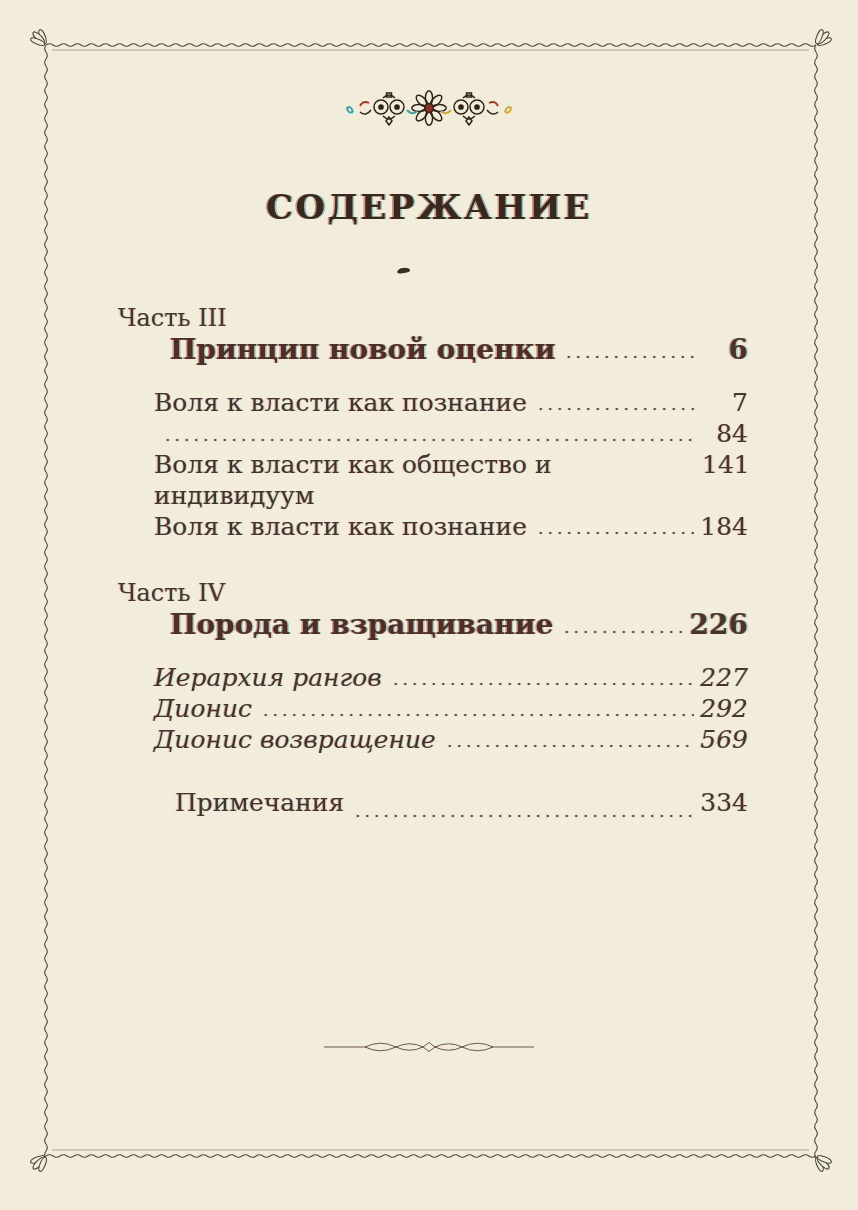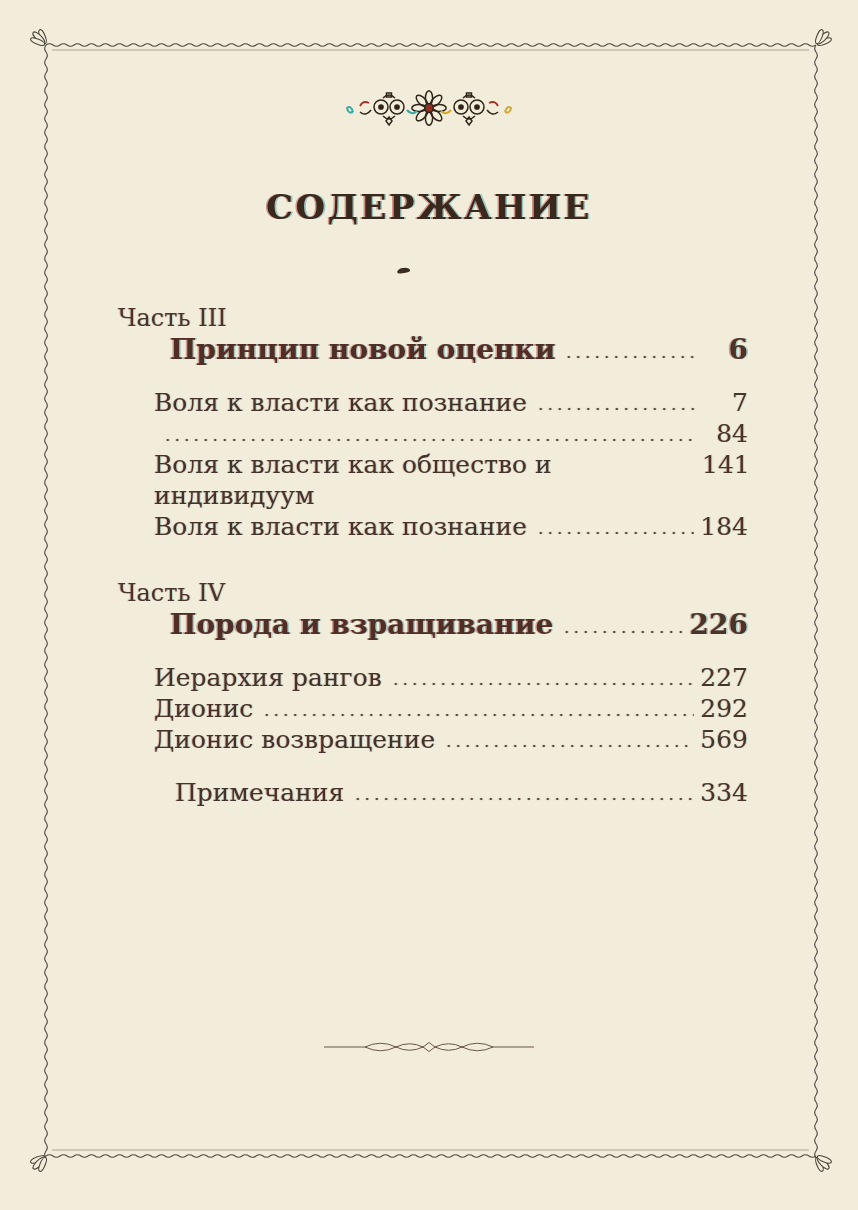--- a/index.html
+++ b/index.html
@@ -36,23 +36,23 @@
     position:absolute; left:118px; right:110px; top:303px;
     color:#45322a;
   }
   .row { display:flex; align-items:baseline; font-size:25px; line-height:31px;
          text-shadow:-0.9px 0 0 rgba(168,48,38,.26), 0.9px 0 0 rgba(0,128,140,.22); }
   .part-label { font-size:24px; line-height:30px; color:#4a342c; }
   .head { padding-left:52px; font-weight:bold; font-size:28px; line-height:33px;
           margin-bottom:21px; color:#4e2f27;
           text-shadow:-1.4px 0 0 rgba(168,38,34,.4), 1.4px 0 0 rgba(0,128,140,.32); }
   .entries { padding-left:36px; margin-bottom:36px; }
-  .entries-last { margin-bottom:12px; }
+  .entries-last { margin-bottom:12px;font-style:italic; }
   .extra { padding-left:36px; }
-  .note-row { padding-left:57px; margin-top:22px; }
+  .note-row { padding-left:57px; margin-top:32px;align-items:flex-end; }
 
   .leader {
     flex:1; height:4px; margin:0 6px 0 9px;
     background-image:radial-gradient(circle, #5c4837 1.25px, rgba(0,0,0,0) 1.6px);
     background-size:9.5px 4px;
     background-position:0 100%;
     background-repeat:repeat-x;
   }
   .pg { min-width:46px; text-align:right; color:#483529; }
 

